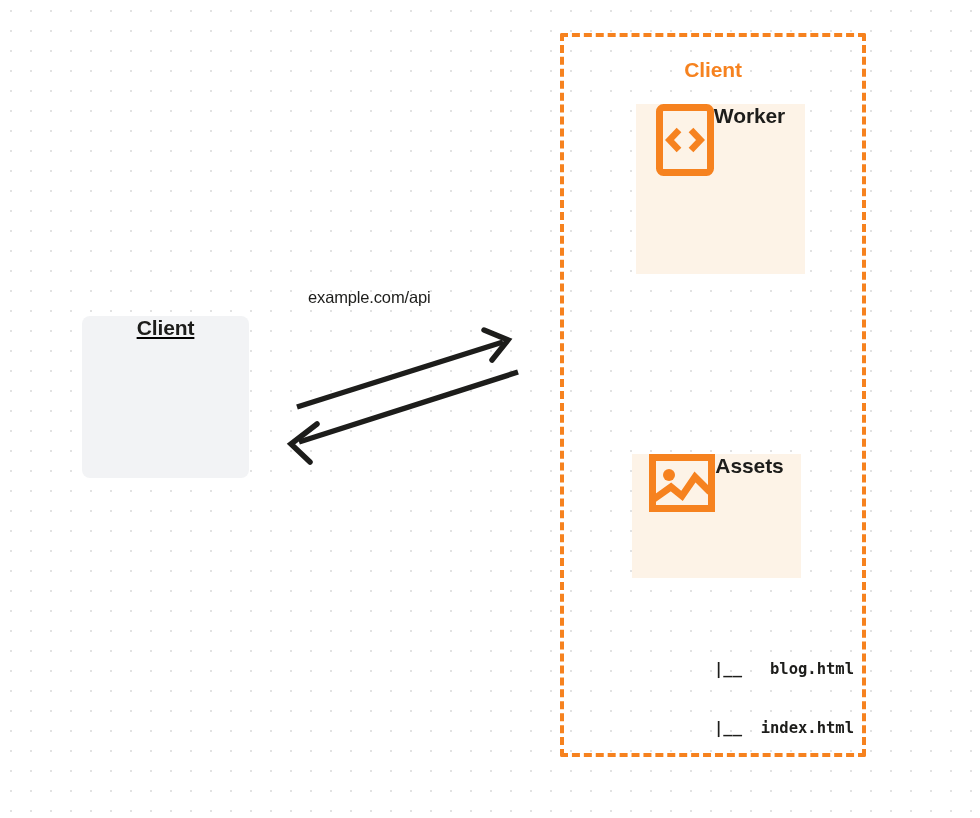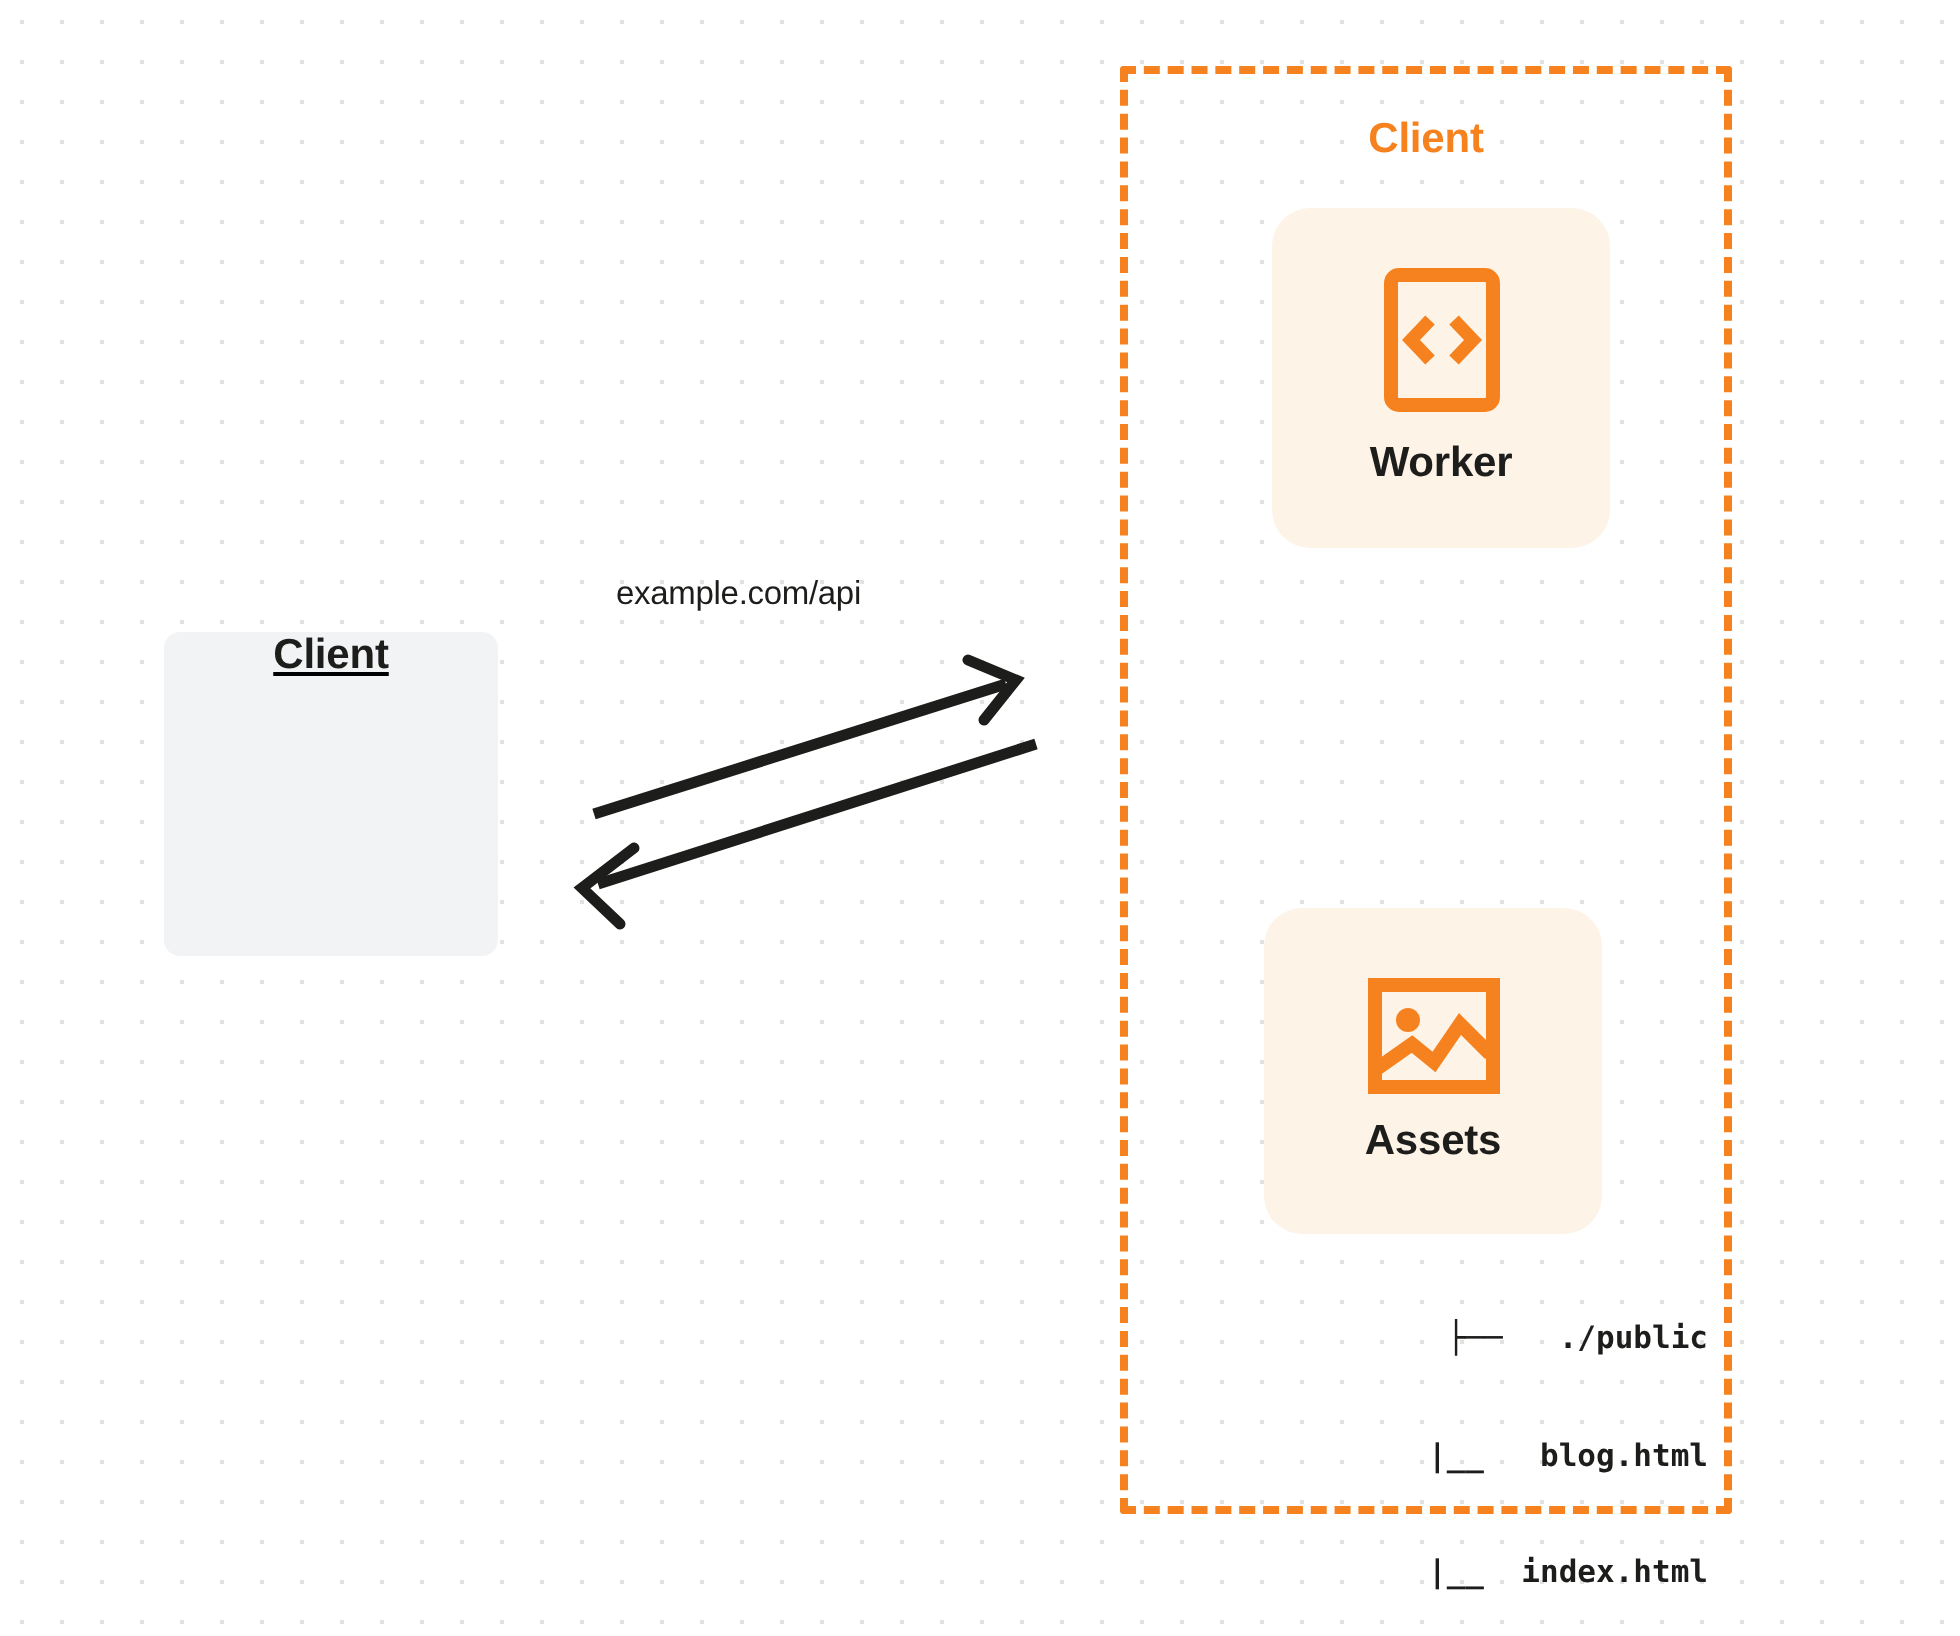--- a/index.html
+++ b/index.html
@@ -88,37 +88,36 @@
     font-weight: bold;
     color: #f6821f;
     letter-spacing: -0.1px;
     white-space: nowrap;
   }
 
   
   .service-card {
     position: absolute;
     background: #fdf3e7;
-    border-radius: 19px;
+    border-radius: 0;
     display: flex;
-    flex-direction: column;
-    align-items: center;
+    flex-direction: row;
     justify-content: center;
   }
   #worker-card {
     left: 72px;
     top: 67px;
     width: 169px;
     height: 170px;
   }
   #assets-card {
     left: 68px;
     top: 417px;
     width: 169px;
-    height: 163px;
+    height: 124px;
   }
   .service-card .card-icon {
     line-height: 0;
     margin-bottom: 14px;
   }
   #assets-card .card-icon {
     margin-bottom: 12px;
   }
   .service-card .card-title {
     font-size: 21px;
@@ -189,20 +188,19 @@
         <svg width="66" height="58" viewBox="0 0 66 58" xmlns="http://www.w3.org/2000/svg">
           <rect x="3.5" y="3.5" width="59" height="51" fill="none" stroke="#f6821f" stroke-width="7"></rect>
           <circle cx="20" cy="21" r="6" fill="#f6821f"></circle>
           <polyline points="5,45 22,33 33,42 46,23 61,38" fill="none" stroke="#f6821f" stroke-width="7" stroke-linecap="butt" stroke-linejoin="miter"></polyline>
         </svg>
       </div>
       <span class="card-title">Assets</span>
     </div>
 
     <div id="assets-tree">
-      <span class="tree-line">├──   ./public</span>
       <span class="tree-line">   |__   blog.html</span>
       <span class="tree-line">   |__  index.html</span>
       
     </div>
 
   </div>
 </div>
 
 </body></html>

